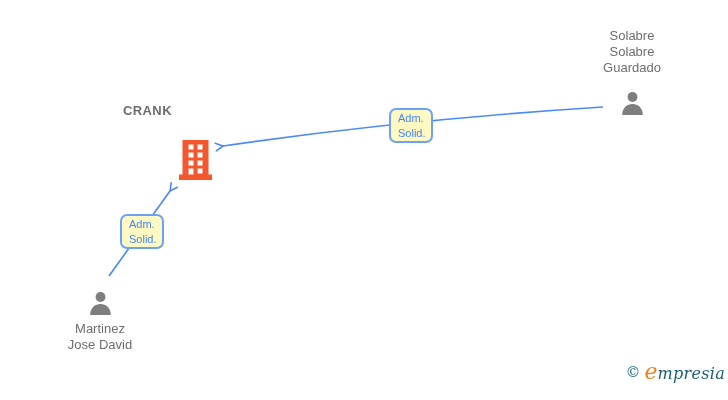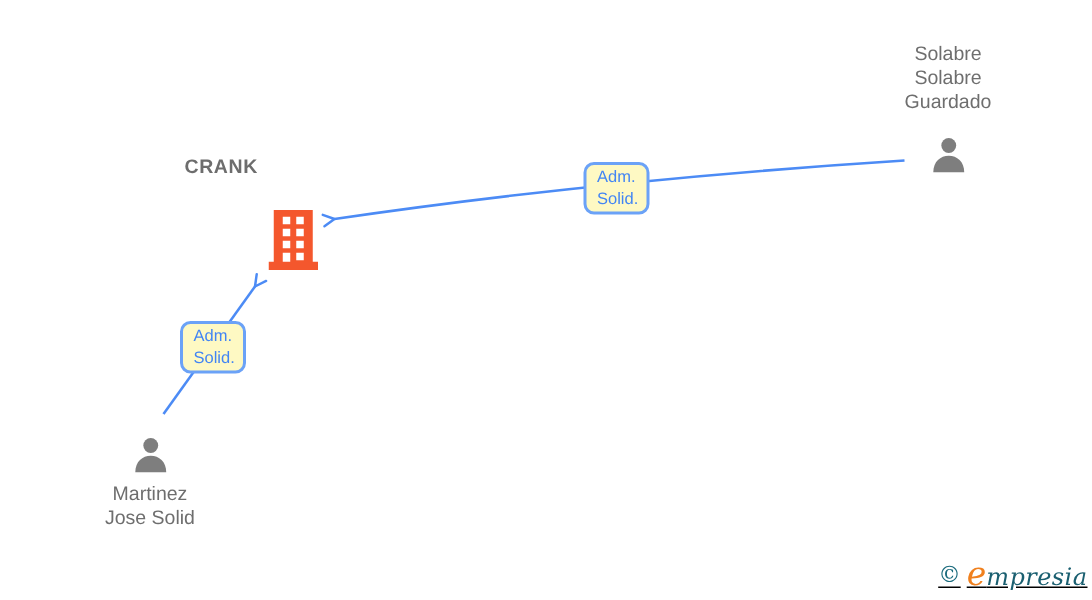--- a/index.html
+++ b/index.html
@@ -63,25 +63,24 @@
     border-radius: 7px;
     color: #4285f4;
     font-size: 11px;
     line-height: 15px;
     padding: 1px 0 0 7px;
     text-align: left;
   }
   .edge-label .label-line { display: block; }
   .footer-logo {
     position: absolute;
-    right: 3px; bottom: 4px;
+    right: 3px; bottom: 16px;
     z-index: 2;
     font-family: "DejaVu Serif", serif;
     white-space: nowrap;
-    text-decoration: underline;
   }
   .copyright-symbol {
     color: #1a6b7d;
     font-size: 15px;
     font-style: normal;
     vertical-align: 2px;
     margin-right: 4px;
   }
   .brand-initial {
     color: #f0801e;
@@ -141,21 +140,21 @@
   </div>
 
   <div class="person-icon" style="left:84px; top:286px;">
     <svg width="33" height="33" viewBox="0 0 24 24">
       <circle cx="12" cy="8" r="3.6" fill="#7e7e7e"></circle>
       <path d="M4.5 21 C4.5 15.8 8 13 12 13 C16 13 19.5 15.8 19.5 21 Z" fill="#7e7e7e"></path>
     </svg>
   </div>
   <div class="person-name" style="left:30px; top:321px;">
     <span class="name-line">Martinez</span>
-    <span class="name-line">Jose Solid</span>
+    <span class="name-line">Jose David</span>
   </div>
 
   <div class="edge-label" style="left:389px; top:108px;">
     <span class="label-line">Adm.</span>
     <span class="label-line">Solid.</span>
   </div>
   <div class="edge-label" style="left:120px; top:214px;">
     <span class="label-line">Adm.</span>
     <span class="label-line">Solid.</span>
   </div>

